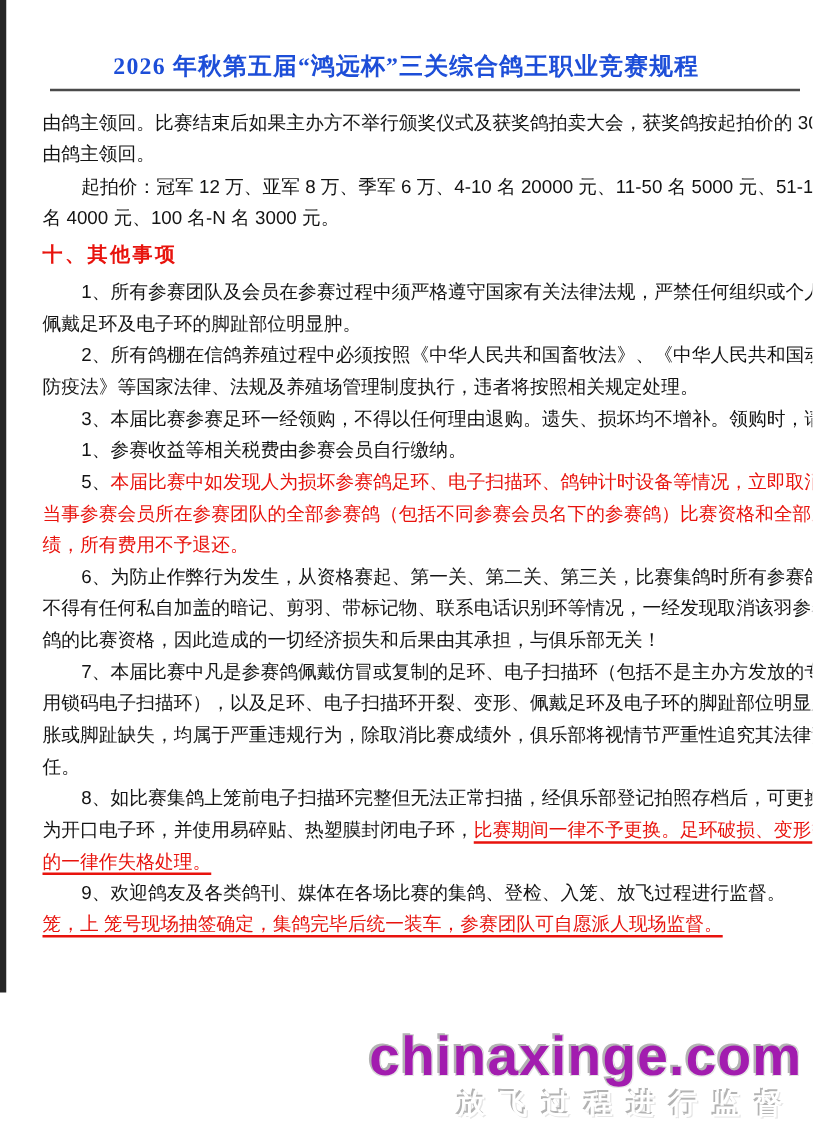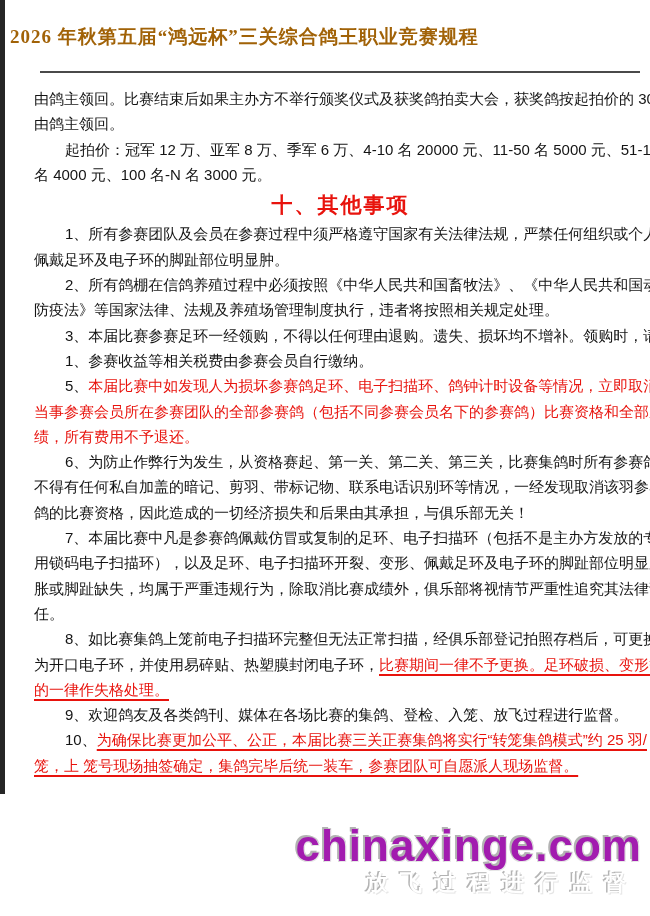--- a/index.html
+++ b/index.html
@@ -3,35 +3,35 @@
 <meta charset="utf-8">
 <style>
   html,body{margin:0;padding:0;background:#ffffff;}
   .page{
     position:relative;width:650px;height:916px;background:#ffffff;
     font-family:"Liberation Sans","DejaVu Sans",sans-serif;
     overflow:hidden;
   }
   .left-strip{position:absolute;left:0;top:0;width:5px;height:794px;background:#262626;}
   .doc-title{
-    position:absolute;top:24px;left:10px;width:630px;
+    position:absolute;top:40px;left:10px;width:630px;text-align:center;
     font-family:"Liberation Serif","DejaVu Serif",serif;
-    font-weight:bold;font-size:19px;color:#a16207;letter-spacing:1px;
+    font-weight:bold;font-size:19px;color:#1d4ed8;letter-spacing:1px;
   }
   .title-rule{position:absolute;top:71px;left:40px;width:600px;border-top:2px solid #4a4a4a;}
   .content{
     position:absolute;top:86px;left:34px;width:613px;
     font-size:15px;line-height:25.3px;color:#141414;
   }
   .line{white-space:nowrap;min-height:25px;}
   .line.full{text-align:justify;text-align-last:justify;}
   .line.indent{padding-left:31px;}
   .line.heading{
-    font-size:21px;font-weight:bold;color:#e8130d;
-    margin:5px 0 4px 0;letter-spacing:2px;text-align:center;
+    font-size:16px;font-weight:bold;color:#e8130d;
+    margin:5px 0 4px 0;letter-spacing:2px;
   }
   .k{color:#141414;}
   .r{color:#e8130d;}
   .ru{
     color:#e8130d;
     text-decoration:underline;
     text-decoration-color:#e8130d;
     text-decoration-thickness:1.5px;
     text-underline-offset:4px;
   }
@@ -77,21 +77,20 @@
       <div class="line full"><span class="k">不得有任何私自加盖的暗记、剪羽、带标记物、联系电话识别环等情况，一经发现取消该羽参赛</span></div>
       <div class="line"><span class="k">鸽的比赛资格，因此造成的一切经济损失和后果由其承担，与俱乐部无关！</span></div>
       <div class="line indent full"><span class="k">7、本届比赛中凡是参赛鸽佩戴仿冒或复制的足环、电子扫描环（包括不是主办方发放的专</span></div>
       <div class="line full"><span class="k">用锁码电子扫描环），以及足环、电子扫描环开裂、变形、佩戴足环及电子环的脚趾部位明显肿</span></div>
       <div class="line full"><span class="k">胀或脚趾缺失，均属于严重违规行为，除取消比赛成绩外，俱乐部将视情节严重性追究其法律责</span></div>
       <div class="line"><span class="k">任。</span></div>
       <div class="line indent full"><span class="k">8、如比赛集鸽上笼前电子扫描环完整但无法正常扫描，经俱乐部登记拍照存档后，可更换</span></div>
       <div class="line full"><span class="k">为开口电子环，并使用易碎贴、热塑膜封闭电子环，</span><span class="ru">比赛期间一律不予更换。足环破损、变形等</span></div>
       <div class="line"><span class="ru">的一律作失格处理。</span></div>
       <div class="line indent"><span class="k">9、欢迎鸽友及各类鸽刊、媒体在各场比赛的集鸽、登检、入笼、放飞过程进行监督。</span></div>
-      <div class="line indent full"><span class="k">10、</span><span class="ru">为确保比赛更加公平、公正，本届比赛三关正赛集鸽将实行“转笼集鸽模式”约 25 羽/</span></div>
       <div class="line"><span class="ru">笼，上 笼号现场抽签确定，集鸽完毕后统一装车，参赛团队可自愿派人现场监督。</span></div>
     </div>
 
   <div class="watermark">
     <div class="wm-en">chinaxinge.com</div>
     <div class="wm-cn">放飞过程进行监督</div>
   </div>
 </div>
 
 </body></html>

